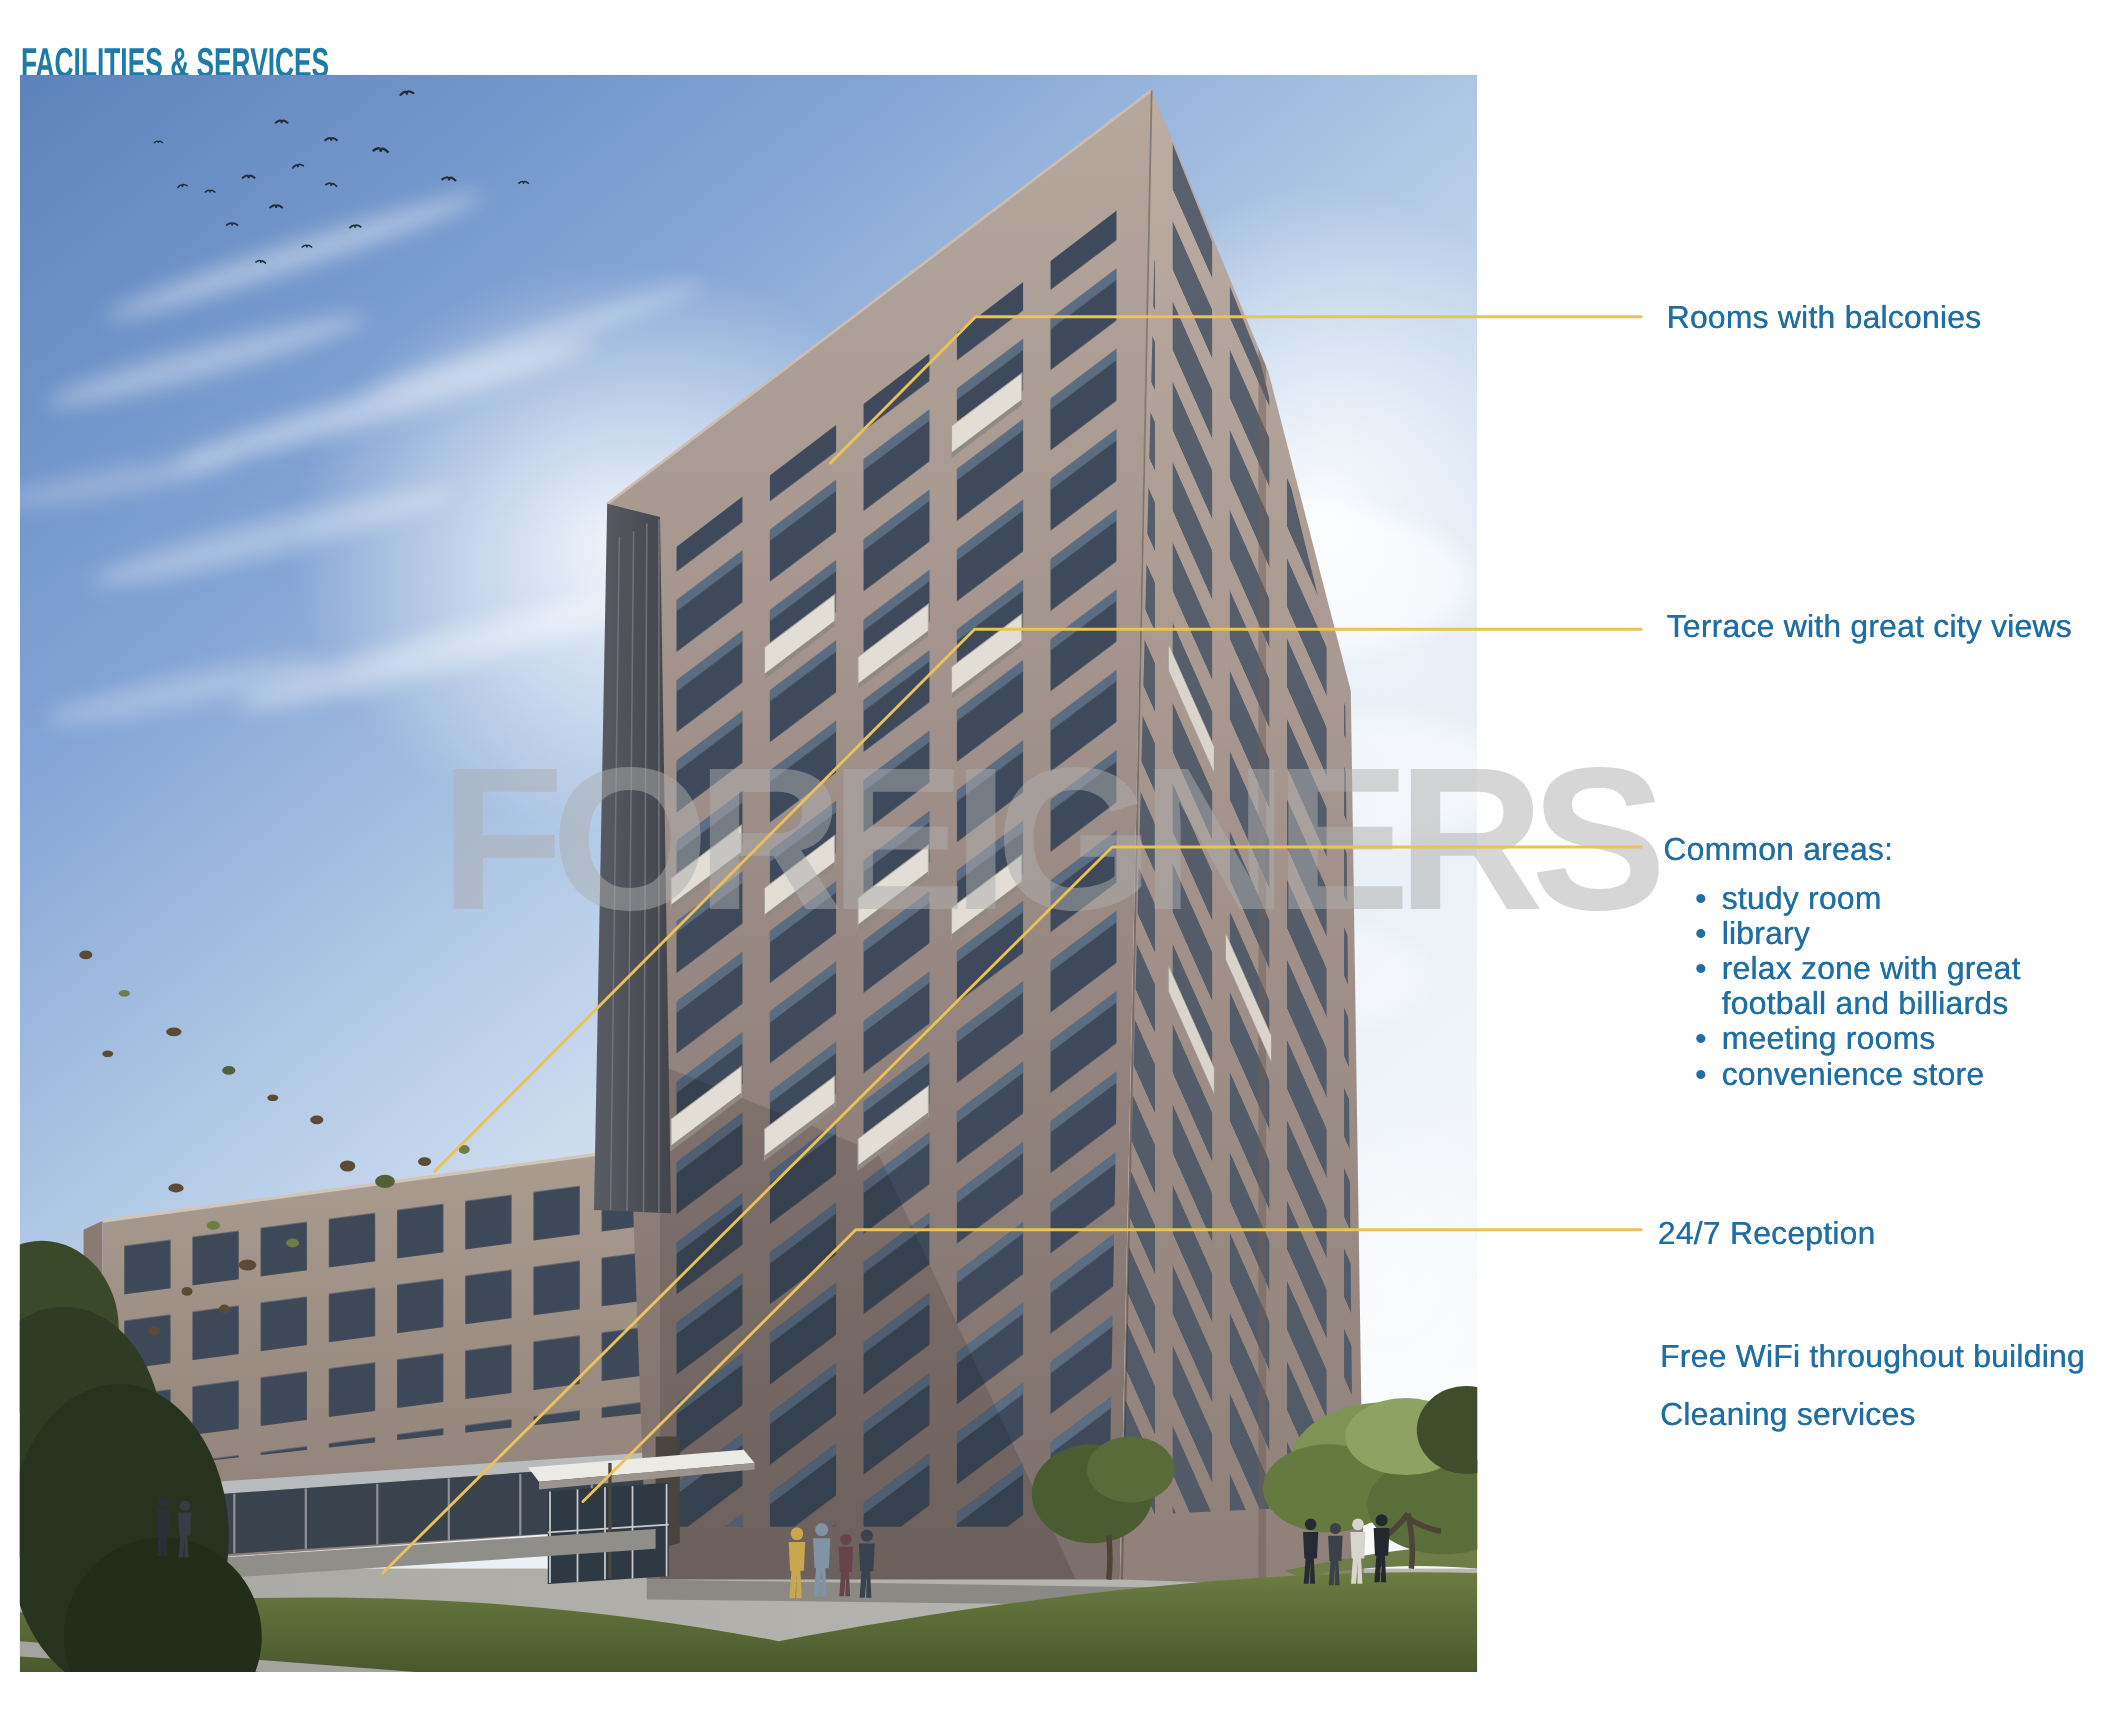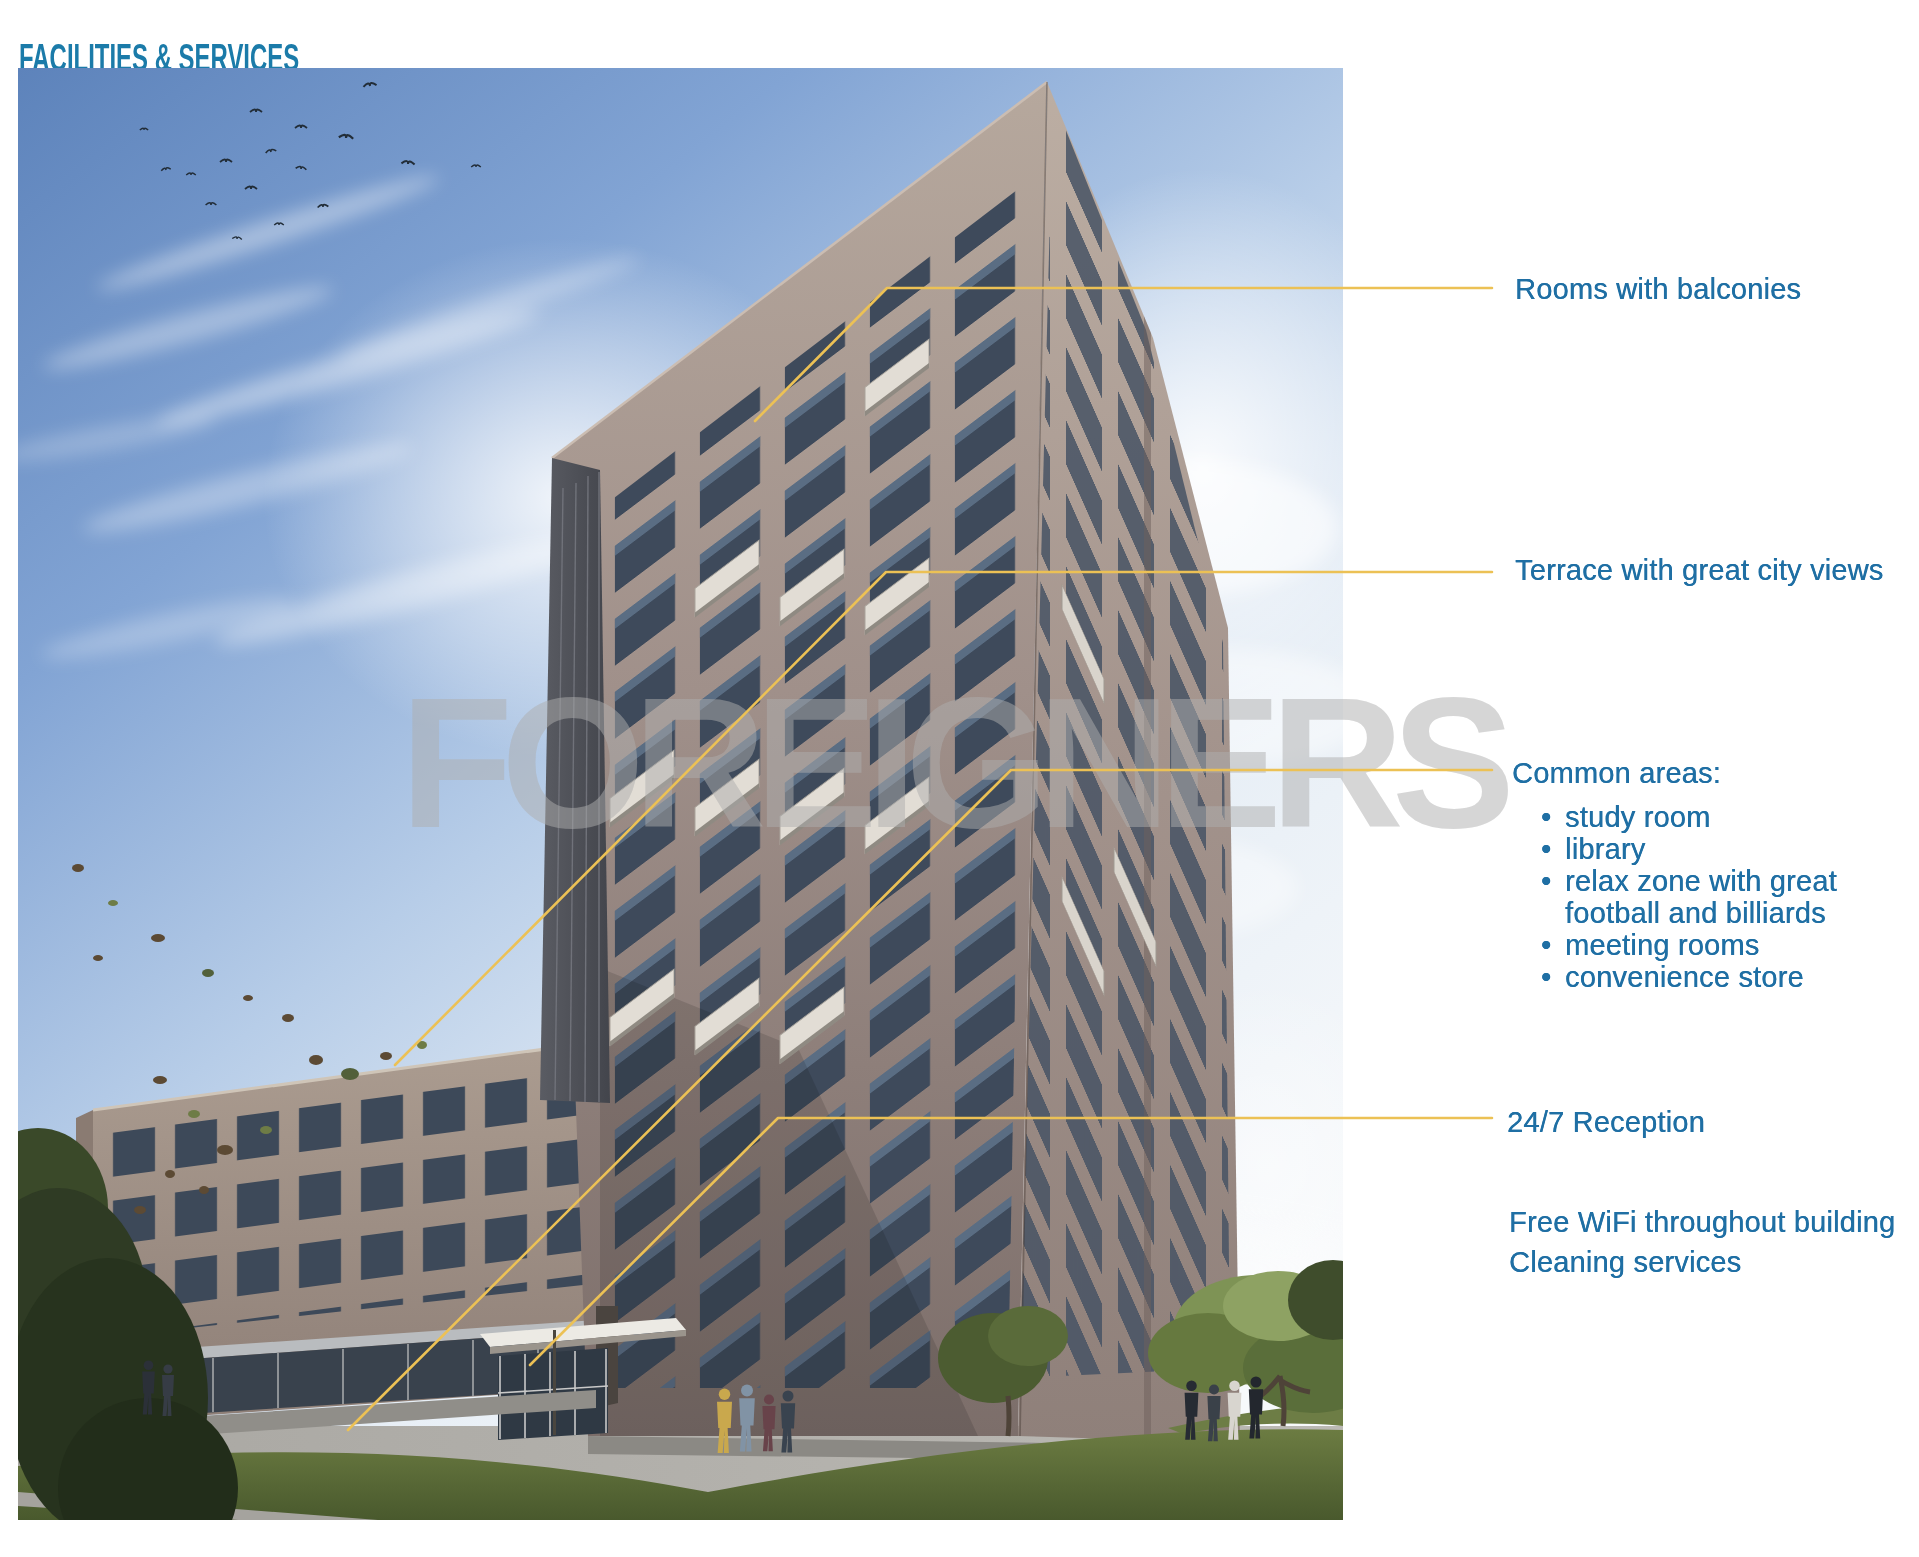--- a/index.html
+++ b/index.html
@@ -30,21 +30,21 @@
     font-size:29px;line-height:32px;letter-spacing:.2px;
     text-shadow:.35px 0 0 currentColor;
     white-space:nowrap;
   }
   .label-block{white-space:normal;}
   .common-list{margin:12px;padding:0;list-style:none;width:345px;}
   .common-list li{position:relative;padding-left:41px;}
   .common-list li::before{
     content:"\2022";position:absolute;left:17px;top:0;color:var(--label-blue);
   }
-  .services-block div{height:39.5px;line-height:39.5px;}
+  .services-block div{height:39.5px;line-height:39.5px;margin-top:12px;}
 </style>
 </head>
 <body>
 
 <h1 class="page-title">FACILITIES &amp; SERVICES</h1>
 
 <svg class="photo" viewBox="0 0 1325 1452" width="1325" height="1452" aria-hidden="true">
   <defs>
     <linearGradient id="skyG" x1="0" y1="0" x2="0.72" y2="1">
       <stop offset="0" stop-color="#5d83bb"></stop>

